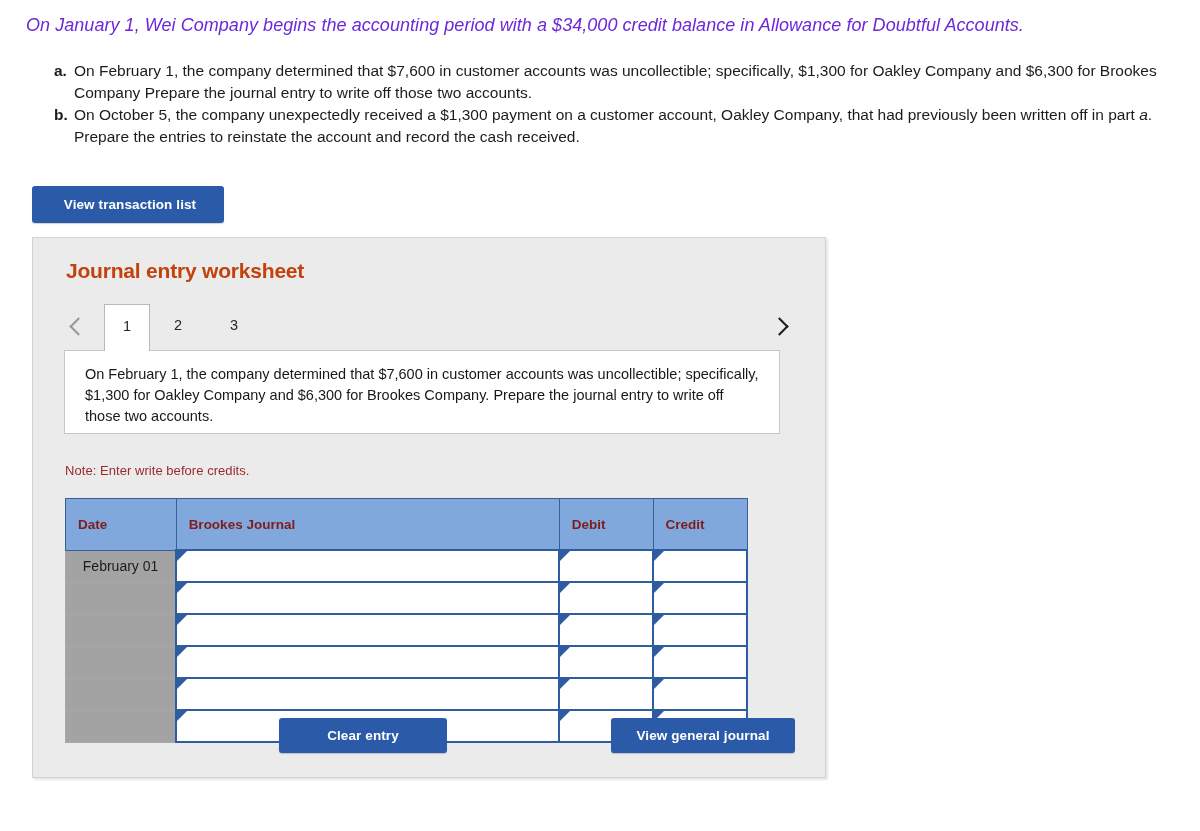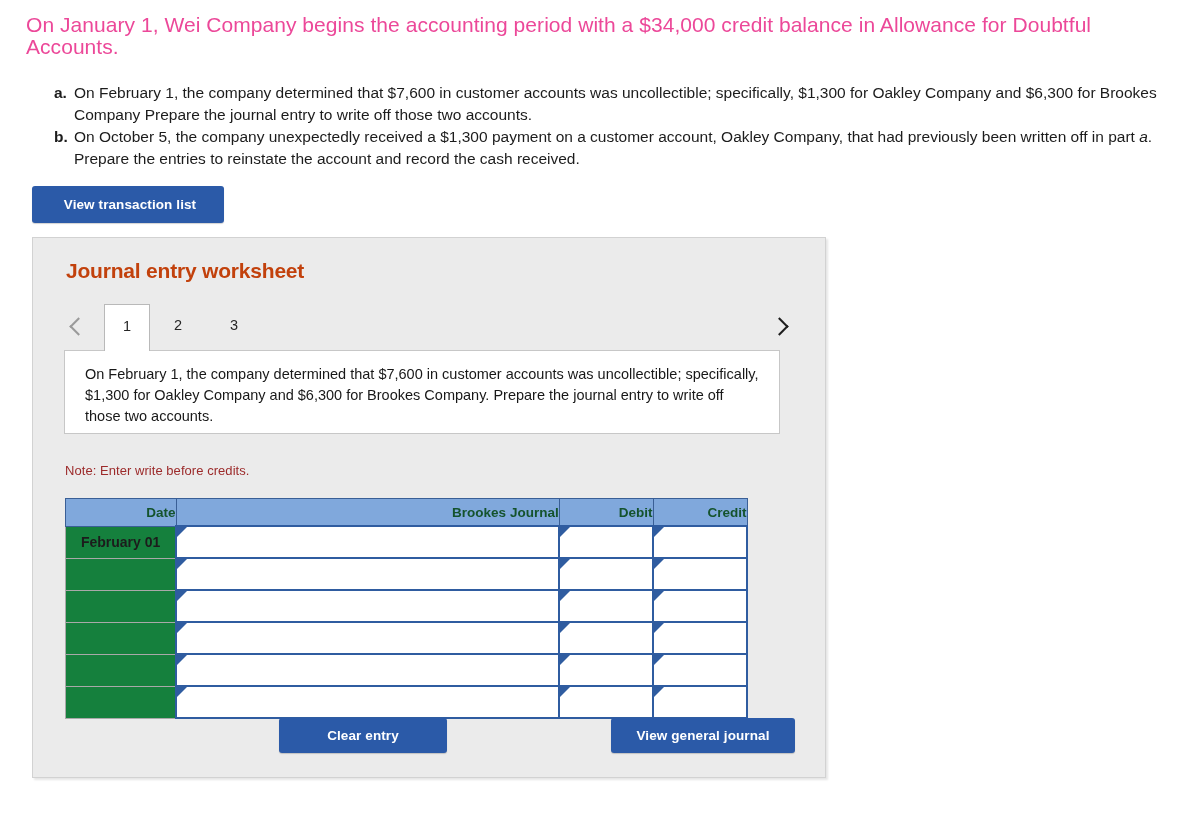--- a/index.html
+++ b/index.html
@@ -14,24 +14,25 @@
     color: #1a1a1a;
     overflow: hidden;
     position: relative;
   }
 
   
   #problem-statement {
     padding: 14px 26px 0 26px;
   }
   .intro-line {
-    font-size: 21px;
+    font-size: 18px;
     line-height: 22px;
-    color: #ec4899;
+    color: #6d28d9;
     letter-spacing: 0.05px;
+    font-style: italic;
   }
   .parts-list {
     margin-top: 24px;
     padding-left: 28px;
   }
   .part-row {
     display: flex;
     align-items: flex-start;
     font-size: 15.5px;
     line-height: 21.5px;
@@ -196,41 +197,40 @@
     width: 683px;
     border-collapse: collapse;
     table-layout: fixed;
   }
   #journal-table th {
     background: #80a8dc;
     border: 1px solid #3a5f96;
     height: 26px;
     font-size: 13.5px;
     font-weight: bold;
-    color: #14532d;
-    text-align: right;
-    padding: 0;
+    color: #7f1d1d;
+    text-align: left;
+    padding: 12px;
   }
   .col-date  { width: 106px; }
   .col-gj    { width: 367px; }
   .col-debit { width: 90px; }
   .col-credit{ width: 90px; }
 
   #journal-table td {
     padding: 0;
     height: 30px;
   }
   td.date-cell {
     border: 1px solid #a9a9a9;
-    background: #15803d;
+    background: #a3a3a3;
     font-size: 14px;
     color: #1c1c1c;
     text-align: center;
     vertical-align: middle;
-    font-weight: bold;
   }
   td.input-cell {
     background: #ffffff;
     border: 2px solid #2f5ca0;
     position: relative;
     vertical-align: middle;
     cursor: text;
   }
   .cell-marker {
     position: absolute;

